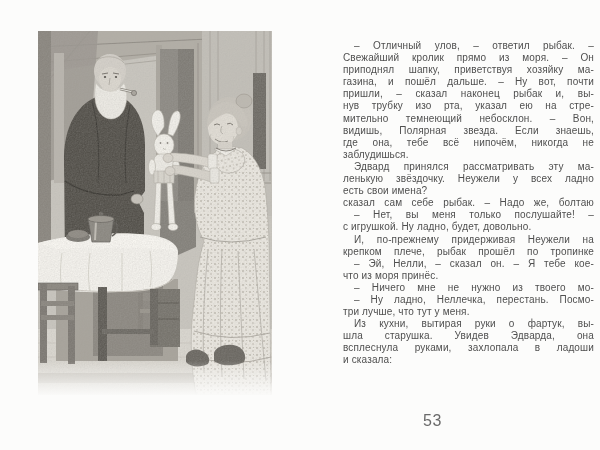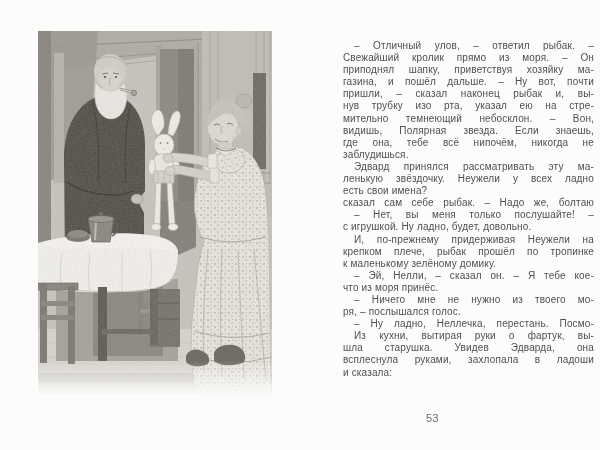--- a/index.html
+++ b/index.html
@@ -20,21 +20,21 @@
     font-size:10px;line-height:12.1px;letter-spacing:.15px;margin-left:36px;
   }
   .tl{
     text-align:justify;text-align-last:justify;text-justify:inter-word;
     white-space:normal;height:12.1px;overflow:visible;
   }
   .tl.ind{padding-left:11px;}
   .tl.end{text-align-last:left;}
   .page-number{
     position:absolute;left:307px;top:412px;width:251px;
-    text-align:center;font-size:11px;color:#6a6a6a;letter-spacing:.5px;
+    text-align:center;font-size:16px;color:#6a6a6a;letter-spacing:.5px;
   }
 </style>
 </head>
 <body>
 
 <div class="spread">
 
   <figure class="illus">
     <svg width="234" height="364" viewBox="0 0 234 364" xmlns="http://www.w3.org/2000/svg">
       <defs>
@@ -213,26 +213,25 @@
       <div class="tl">где она, тебе всё нипочём, никогда не</div>
       <div class="tl end">заблудишься.</div>
       <div class="tl ind">Эдвард принялся рассматривать эту ма-</div>
       <div class="tl">ленькую звёздочку. Неужели у всех ладно</div>
       <div class="tl end">есть свои имена?</div>
       <div class="tl">сказал сам себе рыбак. – Надо же, болтаю</div>
       <div class="tl ind">– Нет, вы меня только послушайте! –</div>
       <div class="tl end">с игрушкой. Ну ладно, будет, довольно.</div>
       <div class="tl ind">И, по-прежнему придерживая Неужели на</div>
       <div class="tl">крепком плече, рыбак прошёл по тропинке</div>
-      <div class="tl end">к маленькому зелёному домику.</div>
       <div class="tl ind">– Эй, Нелли, – сказал он. – Я тебе кое-</div>
       <div class="tl end">что из моря принёс.</div>
       <div class="tl ind">– Ничего мне не нужно из твоего мо-</div>
-      <div class="tl end">ря, – послышался голос.</div>
       <div class="tl ind">– Ну ладно, Неллечка, перестань. Посмо-</div>
+      <div class="tl end">три лучше, что тут у меня.</div>
       <div class="tl ind">Из кухни, вытирая руки о фартук, вы-</div>
       <div class="tl">шла старушка. Увидев Эдварда, она</div>
       <div class="tl">всплеснула руками, захлопала в ладоши</div>
       <div class="tl end">и сказала:</div>
     </div>
   <div class="page-number">53</div>
 
 </div>
 
 </body></html>

